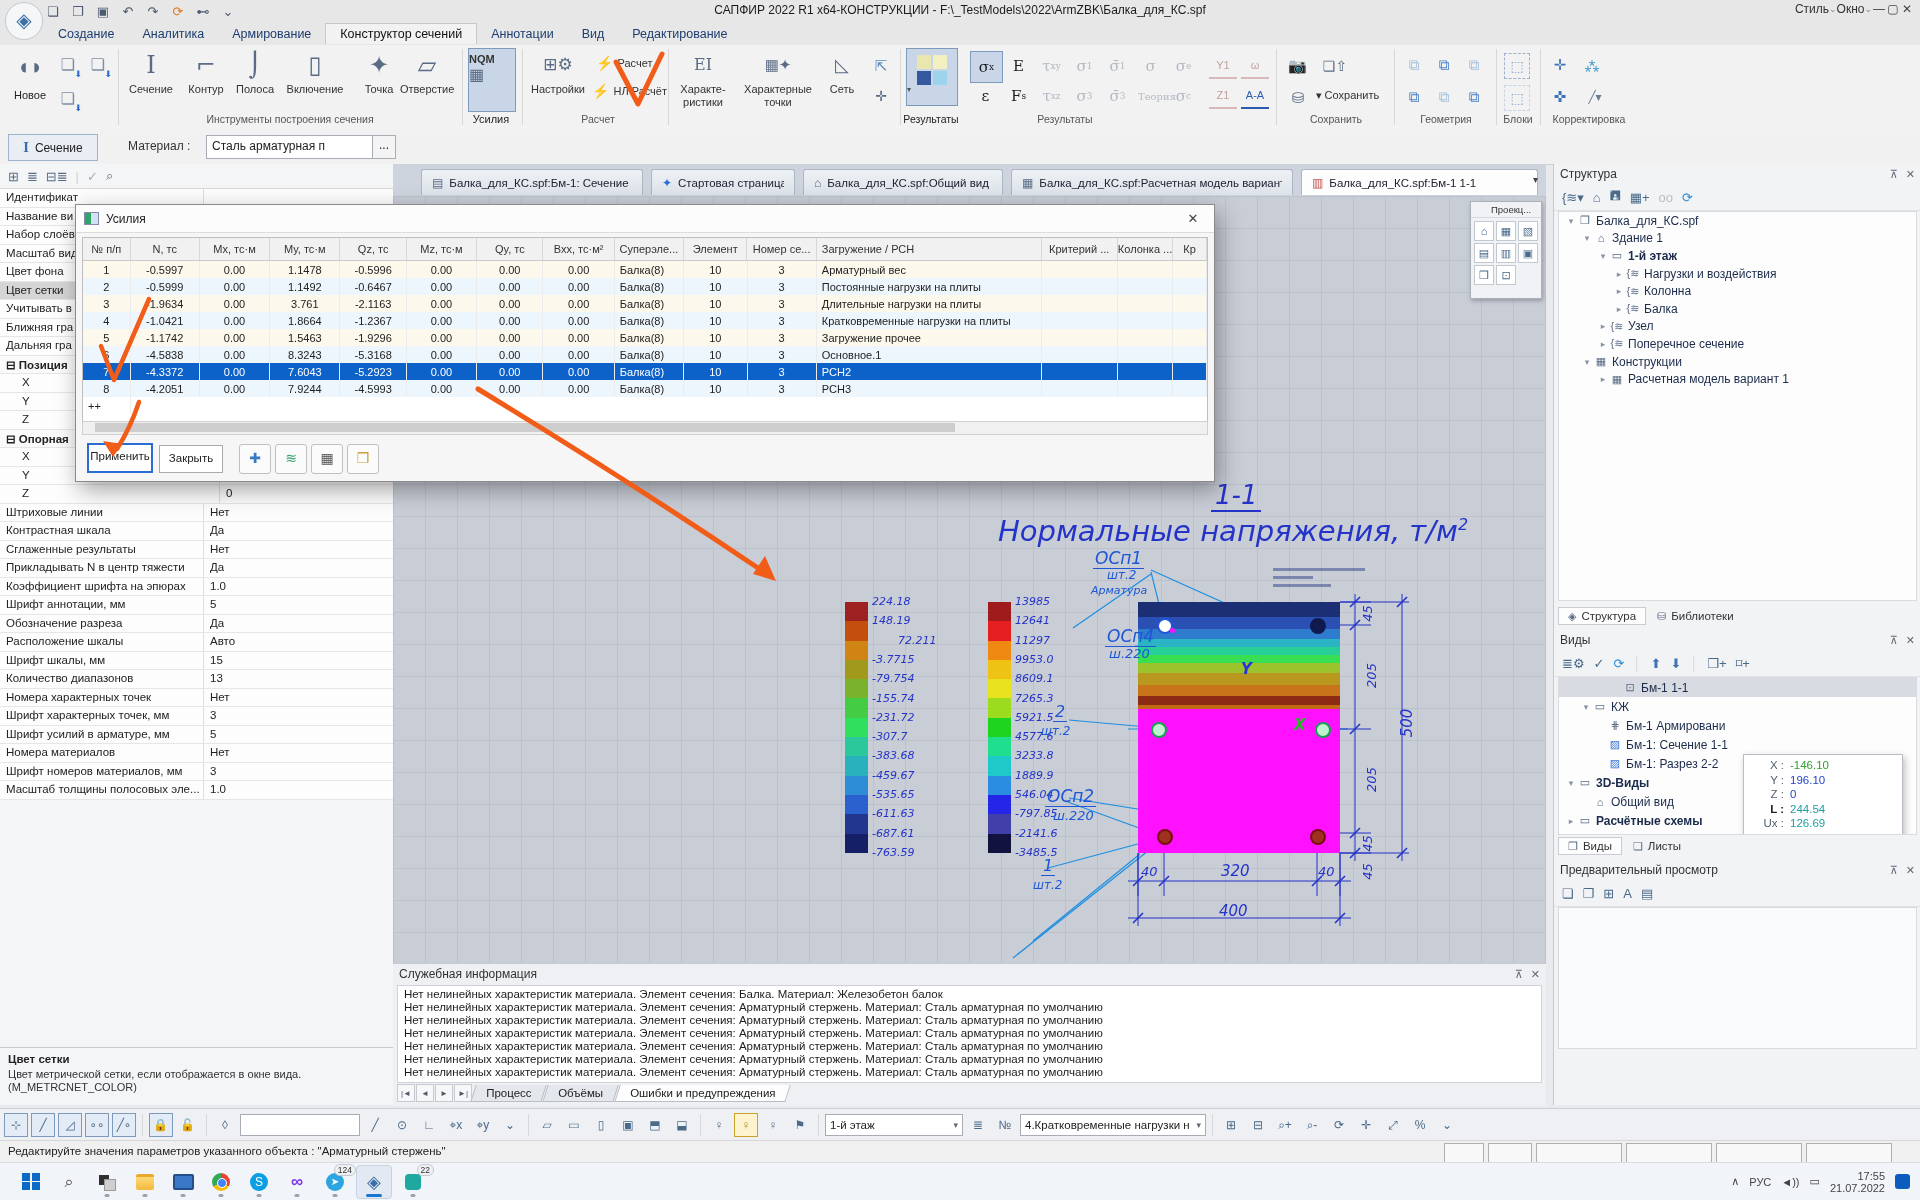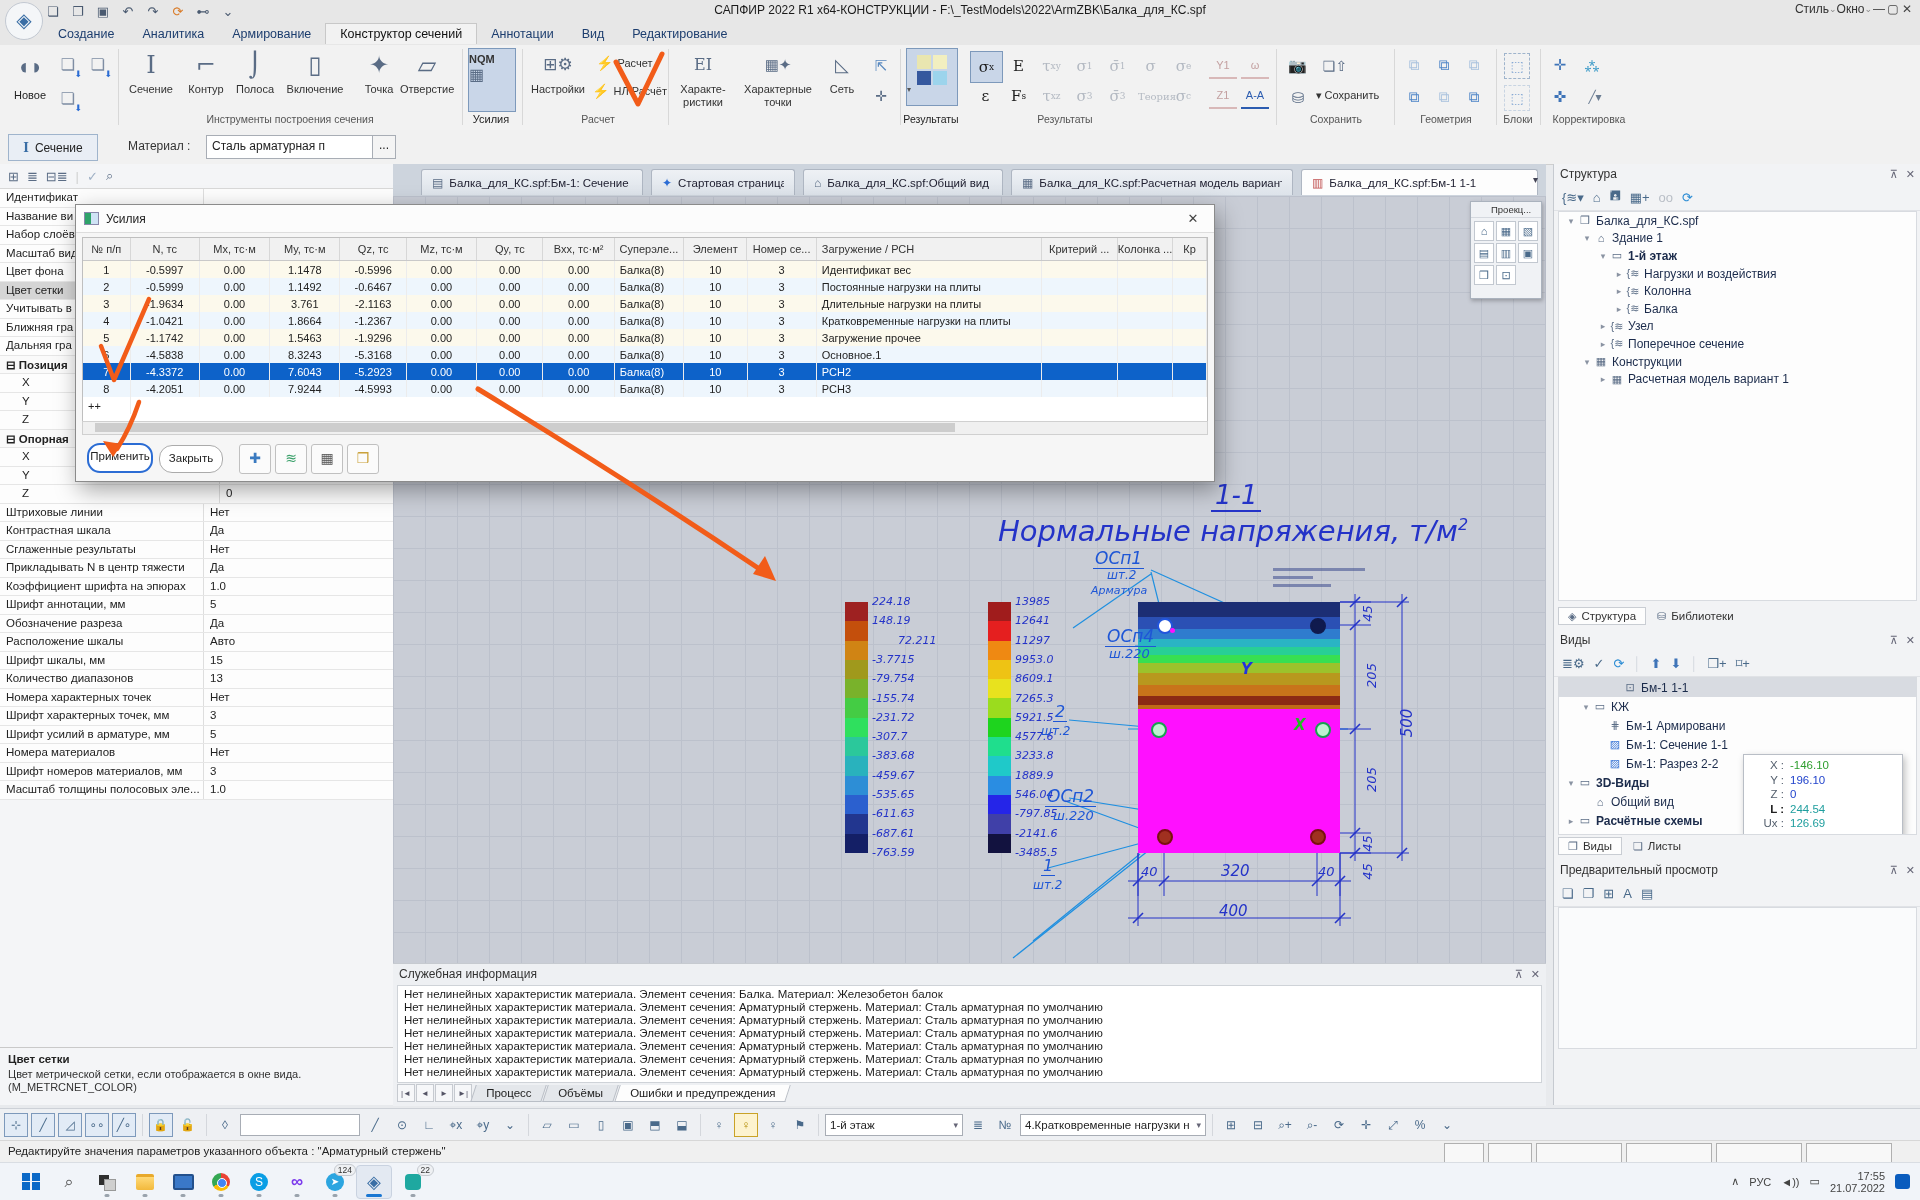--- a/index.html
+++ b/index.html
@@ -77,21 +77,21 @@
   .dth{display:flex;height:22px;background:#f1f1f1;border-bottom:1px solid #c9c9c9;}
   .dth .c{font-size:11px;color:#333;border-right:1px solid #d7d7d7;display:flex;align-items:center;justify-content:center;white-space:nowrap;overflow:hidden;box-sizing:border-box;}
   .dtr{display:flex;height:17px;font-size:11px;}
   .dtr .c{border-right:1px solid #ececec;display:flex;align-items:center;justify-content:center;white-space:nowrap;overflow:hidden;box-sizing:border-box;}
   .dtr .c.txt{justify-content:flex-start;padding-left:5px;}
   .dtr:nth-child(odd){background:#eef6fd;}
   .dtr:nth-child(even){background:#fcf9ec;}
   .dtr.sel{background:#0d62c9 !important;color:#fff;}
   #dlg-hscroll{position:absolute;left:6px;bottom:46px;right:6px;height:12px;background:#f0f0f0;border:1px solid #d0d0d0;}
   #dlg-hscroll .thumb{position:absolute;left:12px;top:1px;height:9px;width:860px;background:#cdcdcd;}
-  .dlg-btn{position:absolute;height:26px;background:#fff;border:1px solid #ababab;border-radius:13px;font-size:11.5px;text-align:center;line-height:24px;}
+  .dlg-btn{position:absolute;height:26px;background:#fff;border:1px solid #ababab;border-radius:0;font-size:11.5px;text-align:center;line-height:24px;}
   .dlg-ibtn{position:absolute;width:30px;height:28px;background:#fbfbfb;border:1px solid #c0c0c0;border-radius:3px;text-align:center;line-height:26px;font-size:14px;color:#3a7ac0;}
   
   #rightcol{left:1553px;top:164px;width:367px;height:941px;background:#f2f3f5;border-left:1px solid #c6cad0;}
   .phead{height:20px;display:flex;align-items:center;padding:0 6px;font-size:12px;color:#333;}
   .phead .pinx{margin-left:auto;color:#667;display:flex;gap:8px;font-size:11px;}
   .ptools{height:26px;display:flex;align-items:center;gap:9px;padding-left:8px;color:#4a6a8a;font-size:13px;border-bottom:1px solid #e0e2e6;}
   .treebox{background:#fdfdfd;border:1px solid #d8dbe0;margin:0 4px;overflow:hidden;position:relative;}
   .titem{display:flex;align-items:center;height:17.6px;font-size:12px;color:#1b2b4b;white-space:nowrap;}
   .titem .exp{width:12px;color:#8a93a2;font-size:9px;text-align:center;}
   .titem .tic{width:16px;text-align:center;color:#5a6c85;font-size:11px;}
@@ -933,21 +933,21 @@
           <div class="c" style="width: 70px;">-0.5997</div>
           <div class="c" style="width: 71px;">0.00</div>
           <div class="c" style="width: 71px;">1.1478</div>
           <div class="c" style="width: 67px;">-0.5996</div>
           <div class="c" style="width: 71px;">0.00</div>
           <div class="c" style="width: 67px;">0.00</div>
           <div class="c" style="width: 72px;">0.00</div>
           <div class="c txt" style="width: 70px;">Балка(8)</div>
           <div class="c" style="width: 64px;">10</div>
           <div class="c" style="width: 70px;">3</div>
-          <div class="c txt" style="width: 227px;">Идентификат вес</div>
+          <div class="c txt" style="width: 227px;">Арматурный вес</div>
           <div class="c" style="width: 77px;"></div>
           <div class="c" style="width: 56px;"></div>
           <div class="c" style="width: 34px;"></div>
         </div>
         <div class="dtr">
           <div class="c" style="width: 48px;">2</div>
           <div class="c" style="width: 70px;">-0.5999</div>
           <div class="c" style="width: 71px;">0.00</div>
           <div class="c" style="width: 71px;">1.1492</div>
           <div class="c" style="width: 67px;">-0.6467</div>

